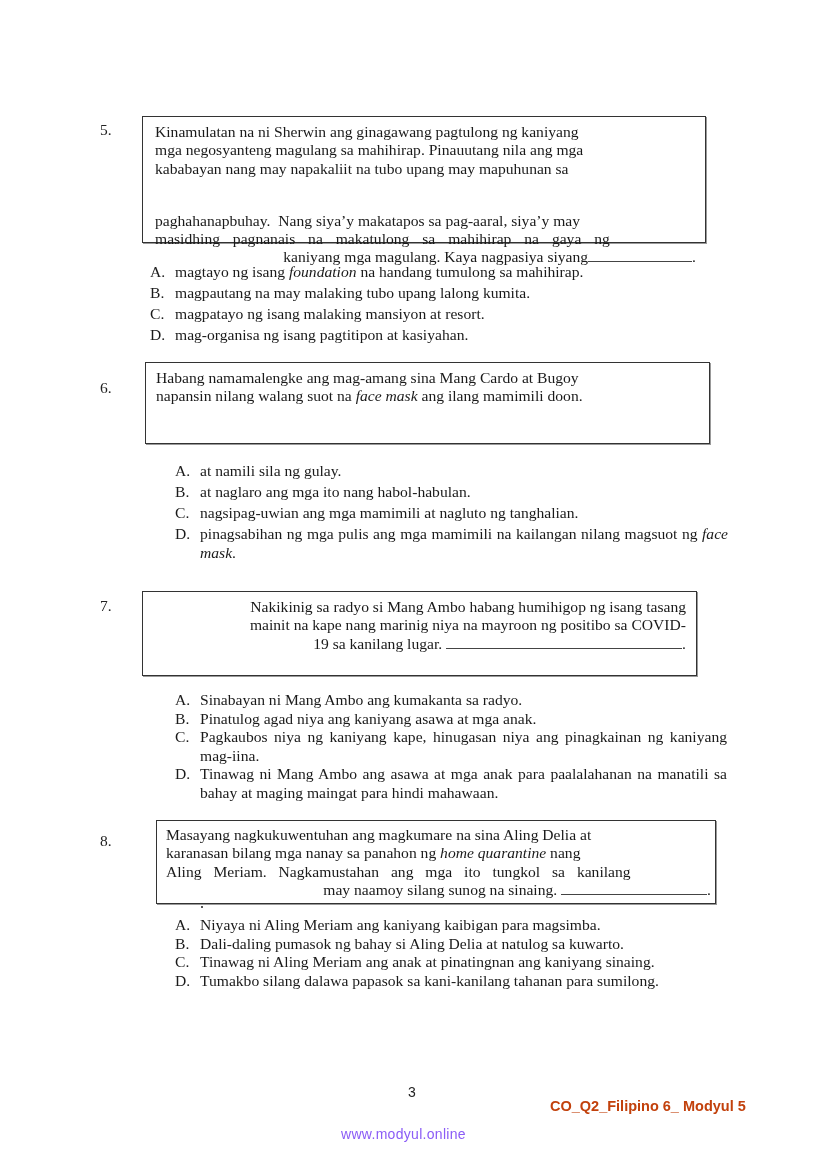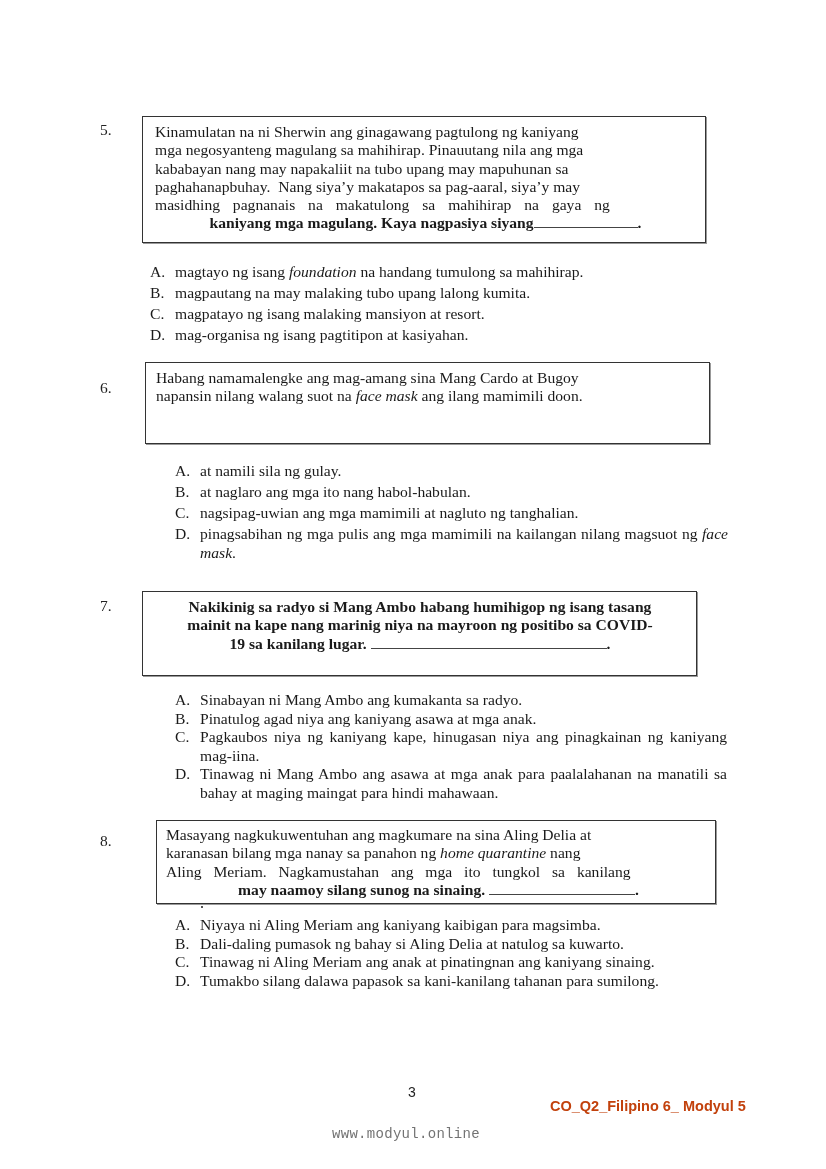--- a/index.html
+++ b/index.html
@@ -29,21 +29,21 @@
       background: #fff;
     }
     .box p {
       margin: 0;
       font-family: "Liberation Serif", "DejaVu Serif", serif;
       font-size: 15.6px;
       line-height: 18.3px;
       text-align: justify;
       color: #1a1a1a;
     }
-    .box p.left { text-align: center; font-weight: bold; }
+    .box p.left { text-align: right; }
     .blank {
       display: inline-block;
       border-bottom: 1px solid #444;
       height: 12px;
       vertical-align: baseline;
     }
     .choices {
       position: absolute;
       margin: 0;
       padding: 0;
@@ -77,46 +77,46 @@
       position: absolute;
       left: 550px;
       top: 1098px;
       font-family: "Liberation Sans", "DejaVu Sans", sans-serif;
       font-weight: bold;
       font-size: 14.5px;
       color: #c2410c;
     }
     .watermark {
       position: absolute;
-      left: 332px;
+      left: 341px;
       top: 1126px;
-      font-family: Liberation Mono, monospace;
+      font-family: Liberation Sans, sans-serif;
       font-size: 14px;
-      color: #737373;
+      color: #8b5cf6;
       letter-spacing: 0.3px;
     }
     .stray-dot {
       position: absolute;
       left: 201px;
       top: 906px;
       width: 2px;
       height: 2px;
       background: #555;
     }
   </style>
 </head>
 <body>
 
 <div>
   <span class="qnum" style="left:100px; top:121px;">5.</span>
   <div class="box" style="left:142px; top:116px; width:564px; height:127px; padding:6px 9px 0 12px;">
     <p>Kinamulatan na ni Sherwin ang ginagawang pagtulong ng kaniyang</p>
     <p>mga negosyanteng magulang sa mahihirap. Pinauutang nila ang mga</p>
     <p>kababayan nang may napakaliit na tubo upang may mapuhunan sa</p>
-    <p style="white-space:pre;">paghahanapbuhay.  Nang siya’y makatapos sa pag-aaral, siya’y may</p>
+    <p style="white-space:pre;margin-top:34px;">paghahanapbuhay.  Nang siya’y makatapos sa pag-aaral, siya’y may</p>
     <p style="word-spacing:9px;">masidhing pagnanais na makatulong sa mahihirap na gaya ng</p>
     <p class="left">
       <span>kaniyang mga magulang. Kaya nagpasiya siyang</span><span class="blank" style="width:104px;"></span><span>.</span>
     </p>
   </div>
   <ol class="choices" style="left:150px; top:263px; width:560px;">
     <li class="spaced">
       <span class="letter">A.</span>
       <span>magtayo ng isang </span><i>foundation</i><span> na handang tumulong sa mahihirap.</span>
     </li>

